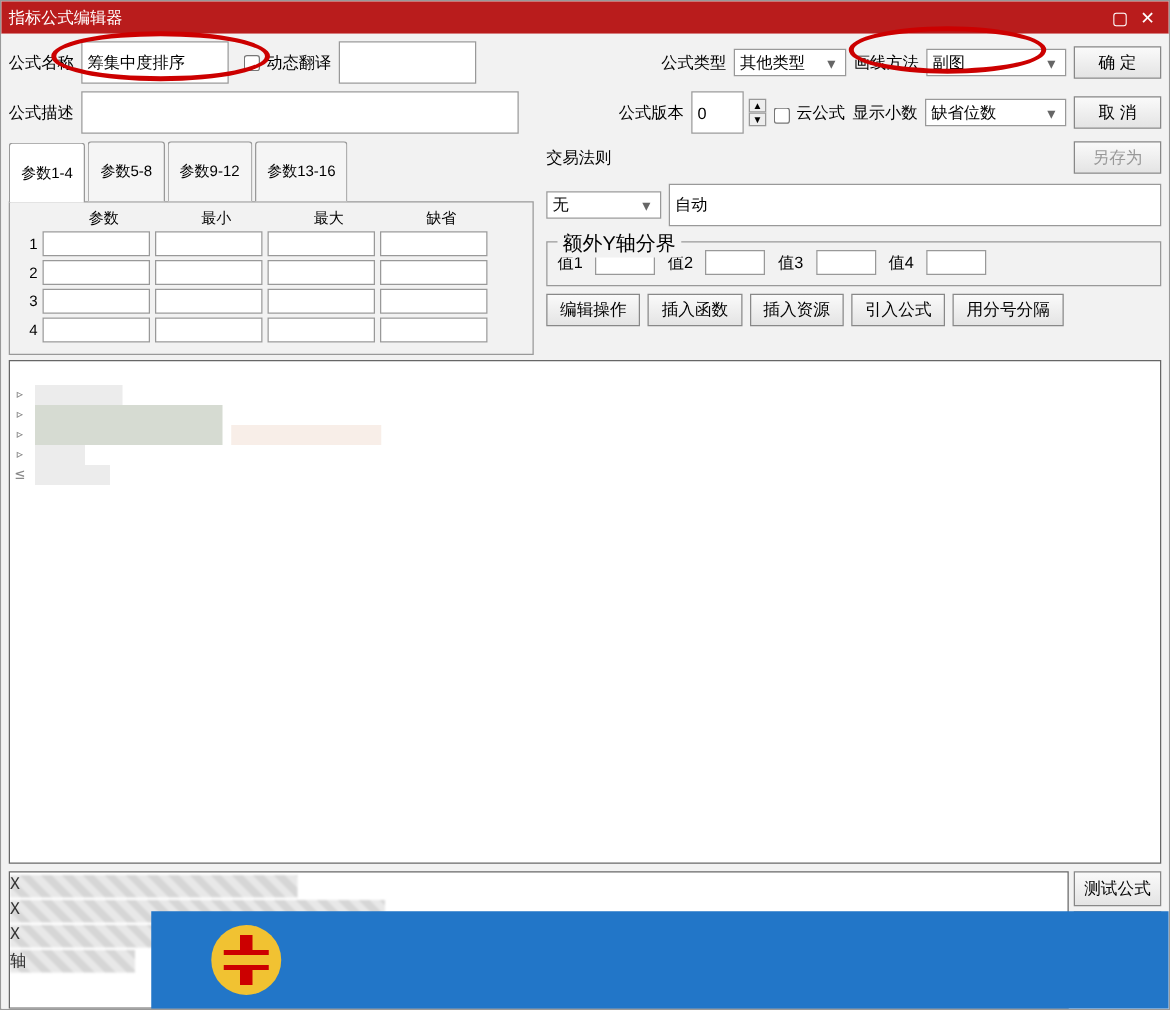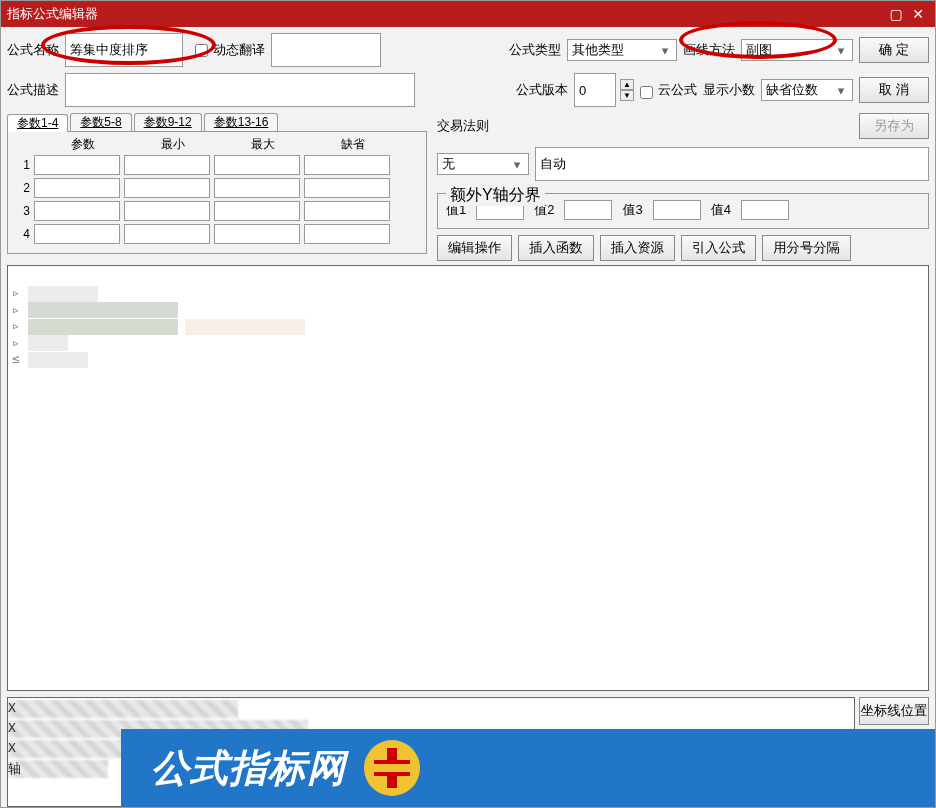--- a/index.html
+++ b/index.html
@@ -85,25 +85,24 @@
   
   .tabs {
     display: flex;
     gap: 2px;
     margin-bottom: 0;
   }
   .tab {
     border: 1px solid #999;
     border-bottom: none;
     background: #f5f5f5;
-    padding: 0 9px;
+    padding: 15px 9px;
     border-radius: 3px 3px 0 0;
     cursor: pointer;
     font-size:12px;
-    text-decoration:underline;
   }
   .tab.active { background: #fff; position:relative; top:1px; }
 
   .tab-body {
     border: 1px solid #999;
     background: #f2f2f2;
     padding: 4px 6px 6px 6px;
     width: 420px;
   }
 
@@ -240,21 +239,21 @@
   <div class="row">
     <span class="lbl">公式名称</span>
     <input type="text" class="txt" style="width: 118px;" value="筹集中度排序">
     <label style="display:flex;align-items:center;gap:3px;margin-left:6px">
       <input type="checkbox" class="chk" style="">
       <span class="lbl">动态翻译</span>
     </label>
     <input type="text" class="txt" style="width: 110px;">
     <span style="flex:1"></span>
     <span class="lbl">公式类型</span>
-    <div class="select" style="width:110px">
+    <div class="select" style="width:90px">
       <span>其他类型</span>
       <span class="arrow">▾</span>
     </div>
     <span class="lbl">画线方法</span>
     <div class="select" style="width:112px">
       <span>副图</span>
       <span class="arrow">▾</span>
     </div>
     <button class="btn">确  定</button>
   </div>
@@ -267,21 +266,21 @@
     <input type="text" class="txt" style="width: 42px;" value="0">
     <div style="display:flex;flex-direction:column;gap:0;margin-left:-2px">
       <span style="font-size:8px;border:1px solid #999;background:#eee;width:14px;text-align:center;line-height:9px;cursor:pointer">▲</span>
       <span style="font-size:8px;border:1px solid #999;background:#eee;width:14px;text-align:center;line-height:9px;cursor:pointer">▼</span>
     </div>
     <label style="display:flex;align-items:flex-end;gap:3px">
       <input type="checkbox" class="chk" style="">
       <span class="lbl">云公式</span>
     </label>
     <span class="lbl">显示小数</span>
-    <div class="select" style="width:92px">
+    <div class="select" style="width:113px">
       <span>缺省位数</span>
       <span class="arrow">▾</span>
     </div>
     <button class="btn">取  消</button>
   </div>
 
   <div class="param-main-row">
 
     <div>
       <div class="tabs">
@@ -381,26 +380,25 @@
       <div class="mosaic" style="left:0;top:2px;width:230px;height:18px"></div>
       <div class="mosaic" style="left:0;top:22px;width:300px;height:18px"></div>
       <div class="mosaic" style="left:0;top:42px;width:180px;height:18px"></div>
       <div class="mosaic" style="left:0;top:62px;width:100px;height:18px"></div>
       <span style="position:absolute;left:0;top:2px;color:#333">X</span>
       <span style="position:absolute;left:0;top:22px;color:#333">X</span>
       <span style="position:absolute;left:0;top:42px;color:#333">X</span>
       <span style="position:absolute;left:0;top:62px;color:#333">轴</span>
     </div>
     <div class="output-btns">
-      <button class="btn">坐标线位置</button>
+      <button class="btn">测试公式</button>
       <button class="btn">测试结果</button>
     </div>
   </div>
 
 </div>
 
 <div class="ellipse ellipse1"></div>
 <div class="ellipse ellipse2"></div>
 
 <div class="banner">
-  <span>公式指标网</span>
   <span class="coin"></span>
 </div>
 
 </body></html>

